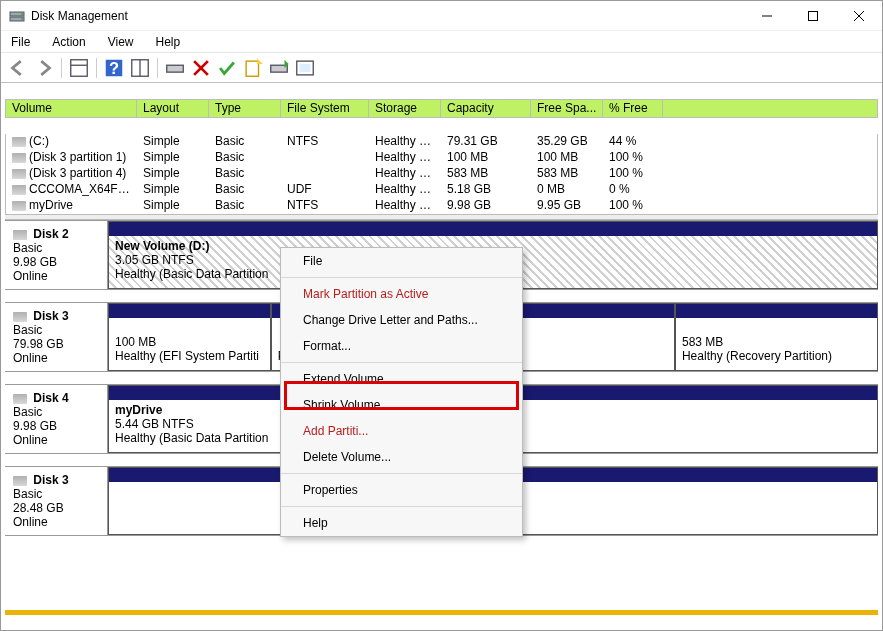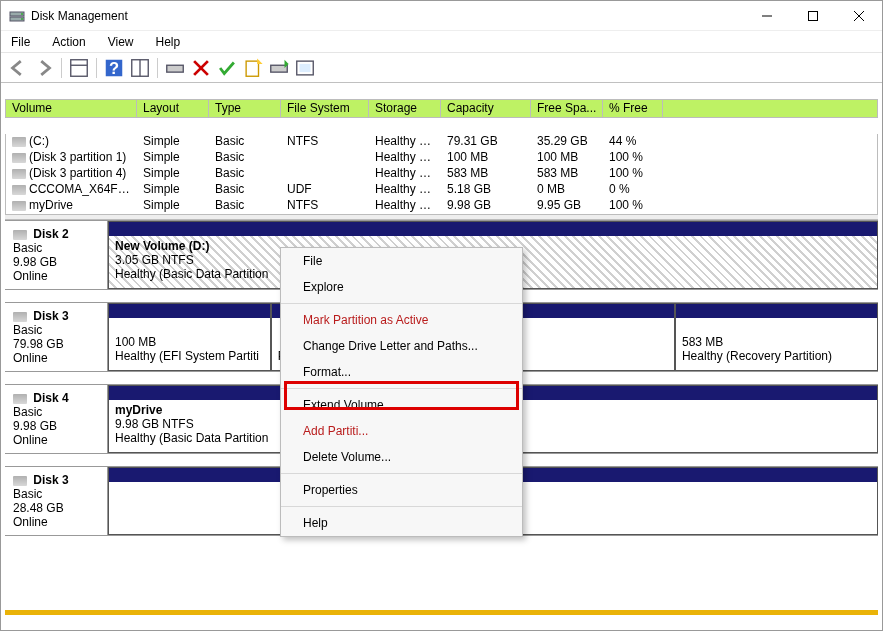--- a/index.html
+++ b/index.html
@@ -276,21 +276,21 @@
     <div class="disk-label">
       <span class="vol-icon"></span>
       <span class="name">Disk 4</span><br>
       <span>Basic</span><br>
       <span>9.98 GB</span><br>
       <span>Online</span>
     </div>
     <div class="disk-parts">
       <div class="part" style="flex:1">
         <div class="stripe stripe-primary"></div>
-        <div class="body"><b>myDrive</b><br><span>9.98 GB NTFS</span><br><span>Healthy (Basic Data Partition</span></div>
+        <div class="body"><b>myDrive</b><br><span>5.44 GB NTFS</span><br><span>Healthy (Basic Data Partition</span></div>
       </div>
     </div>
   </div>
 
   <div class="disk-row">
     <div class="disk-label">
       <span class="vol-icon"></span>
       <span class="name">Disk 3</span><br>
       <span>Basic</span><br>
       <span>28.48 GB</span><br>
@@ -307,27 +307,27 @@
 
 <div class="legend">
   <span class="sw" style="background:#000"></span>
   <span>Unallocated</span>
   <span class="sw" style="background:#191970"></span>
   <span>Primary partition</span>
 </div>
 
 <div class="context-menu">
   <div class="mi">File</div>
-  <div class="mi">Explore</div>
   <hr>
   <div class="mi disabled">Mark Partition as Active</div>
   <div class="mi">Change Drive Letter and Paths...</div>
   <div class="mi">Format...</div>
   <hr>
   <div class="mi">Extend Volume...</div>
+  <div class="mi">Shrink Volume...</div>
   <div class="mi disabled">Add Partiti...</div>
   <div class="mi">Delete Volume...</div>
   <hr>
   <div class="mi">Properties</div>
   <hr>
   <div class="mi">Help</div>
   <div class="hl"></div>
 </div>
 
 </body></html>

